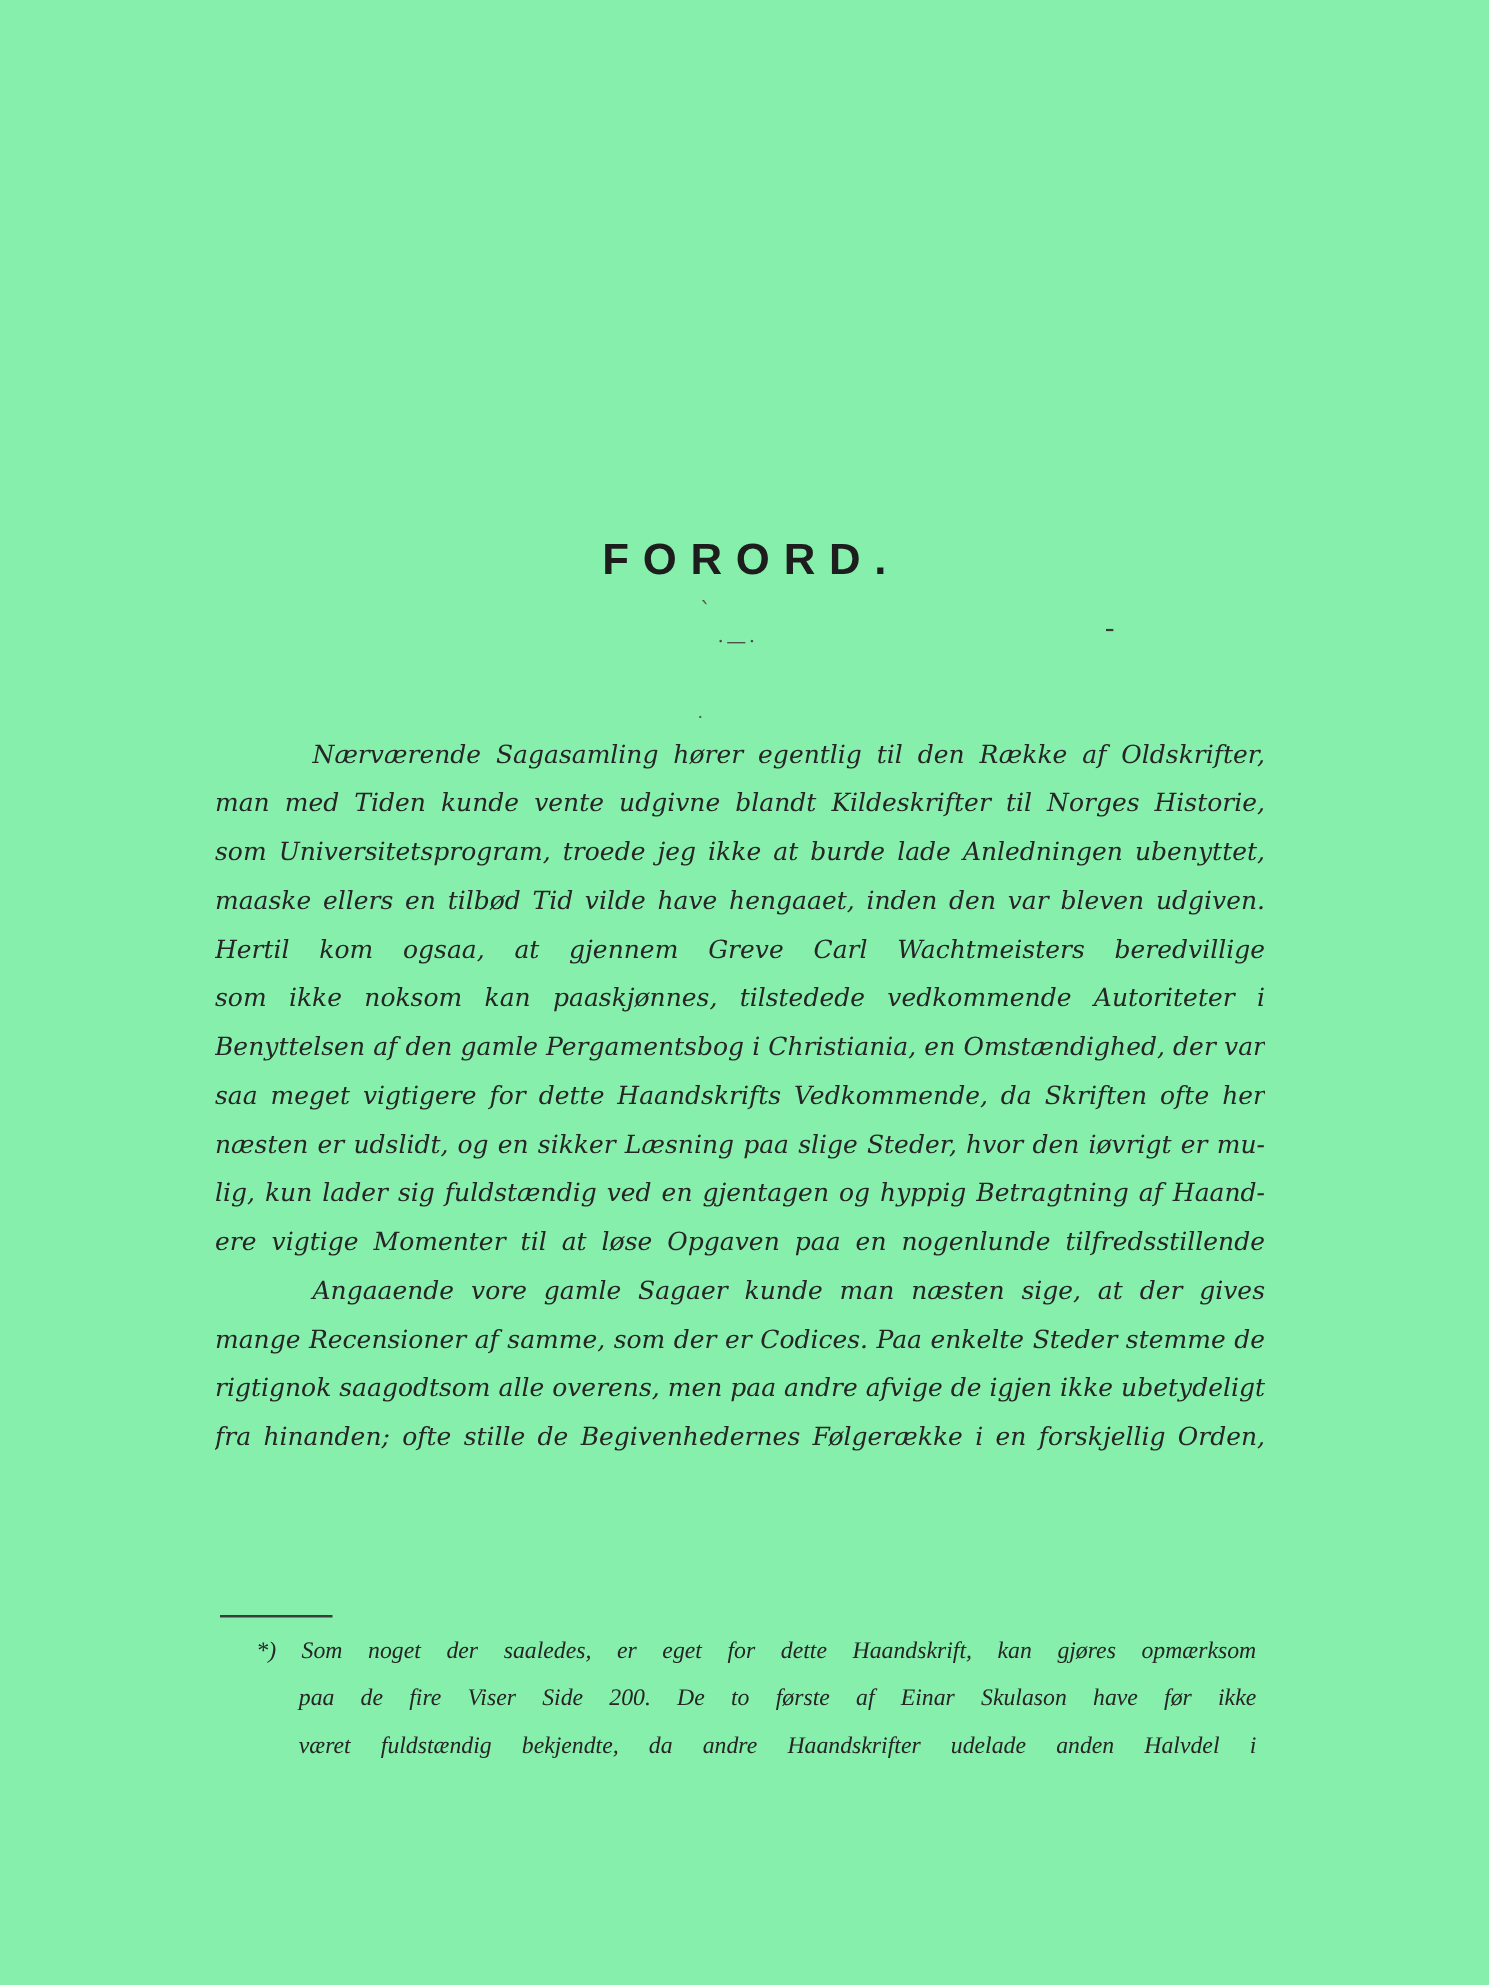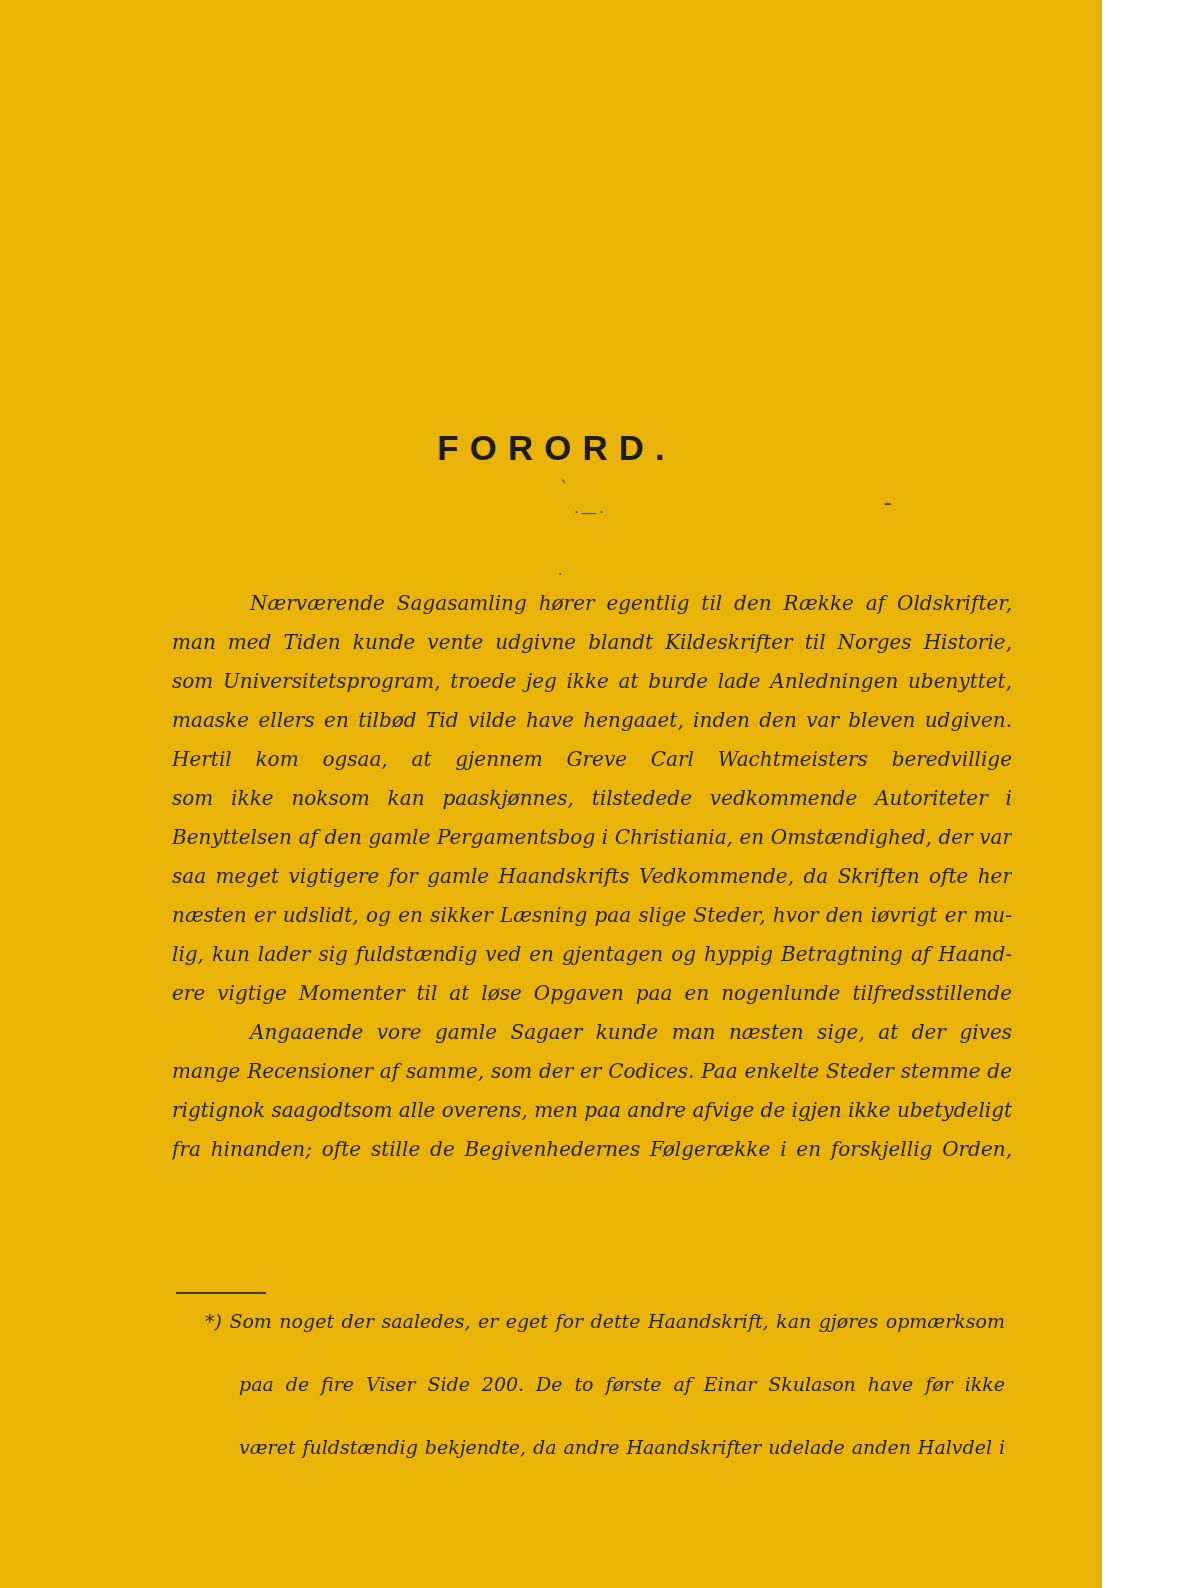--- a/index.html
+++ b/index.html
@@ -2,23 +2,23 @@
 <html><head>
 <meta charset="utf-8">
 <style>
   html, body {
     margin: 0;
     padding: 0;
     background: #ffffff;
   }
   .page {
     position: relative;
-    width: 1102px;
+    width: 1191px;
     height: 1588px;
-    background: #eab308;
+    background: #86efac;
     overflow: hidden;
     color: #242424;
   }
   .title {
     position: absolute;
     top: 428px;
     left: 0;
     width: 100%;
     margin: 0;
     text-align: center;
@@ -101,24 +101,24 @@
     font-style: italic;
     font-size: 19px;
     color: #262626;
   }
   .fline {
     height: 38px;
     line-height: 38px;
     text-align: justify;
     text-align-last: justify;
     overflow: hidden;
+    font-family: Liberation Serif, serif;
   }
   .fline.cont {
     padding-left: 34px;
-    margin-top: 25px;
   }
 </style>
 </head>
 <body>
 
 <div class="page">
 
   <h1 class="title">FORORD.</h1>
 
   <span class="tick-artifact">`</span>
@@ -127,21 +127,21 @@
   <span class="dot-artifact">·</span>
 
   <div class="body-block">
     <div class="line indent">Nærværende Sagasamling hører egentlig til den Række af Oldskrifter, som</div>
     <div class="line">man med Tiden kunde vente udgivne blandt Kildeskrifter til Norges Historie, hvor-</div>
     <div class="line">som Universitetsprogram, troede jeg ikke at burde lade Anledningen ubenyttet, da</div>
     <div class="line">maaske ellers en tilbød Tid vilde have hengaaet, inden den var bleven udgiven.</div>
     <div class="line">Hertil kom ogsaa, at gjennem Greve Carl Wachtmeisters beredvillige Mellemkomst,</div>
     <div class="line">som ikke noksom kan paaskjønnes, tilstedede vedkommende Autoriteter i Danmark</div>
     <div class="line">Benyttelsen af den gamle Pergamentsbog i Christiania, en Omstændighed, der var</div>
-    <div class="line">saa meget vigtigere for gamle Haandskrifts Vedkommende, da Skriften ofte her</div>
+    <div class="line">saa meget vigtigere for dette Haandskrifts Vedkommende, da Skriften ofte her</div>
     <div class="line">næsten er udslidt, og en sikker Læsning paa slige Steder, hvor den iøvrigt er mu-</div>
     <div class="line">lig, kun lader sig fuldstændig ved en gjentagen og hyppig Betragtning af Haand-</div>
     <div class="line">ere vigtige Momenter til at løse Opgaven paa en nogenlunde tilfredsstillende Maade.</div>
 
     <div class="line indent">Angaaende vore gamle Sagaer kunde man næsten sige, at der gives ligesaa</div>
     <div class="line">mange Recensioner af samme, som der er Codices.  Paa enkelte Steder stemme de</div>
     <div class="line">rigtignok saagodtsom alle overens, men paa andre afvige de igjen ikke ubetydeligt</div>
     <div class="line">fra hinanden; ofte stille de Begivenhedernes Følgerække i en forskjellig Orden,</div>
   </div>
 

